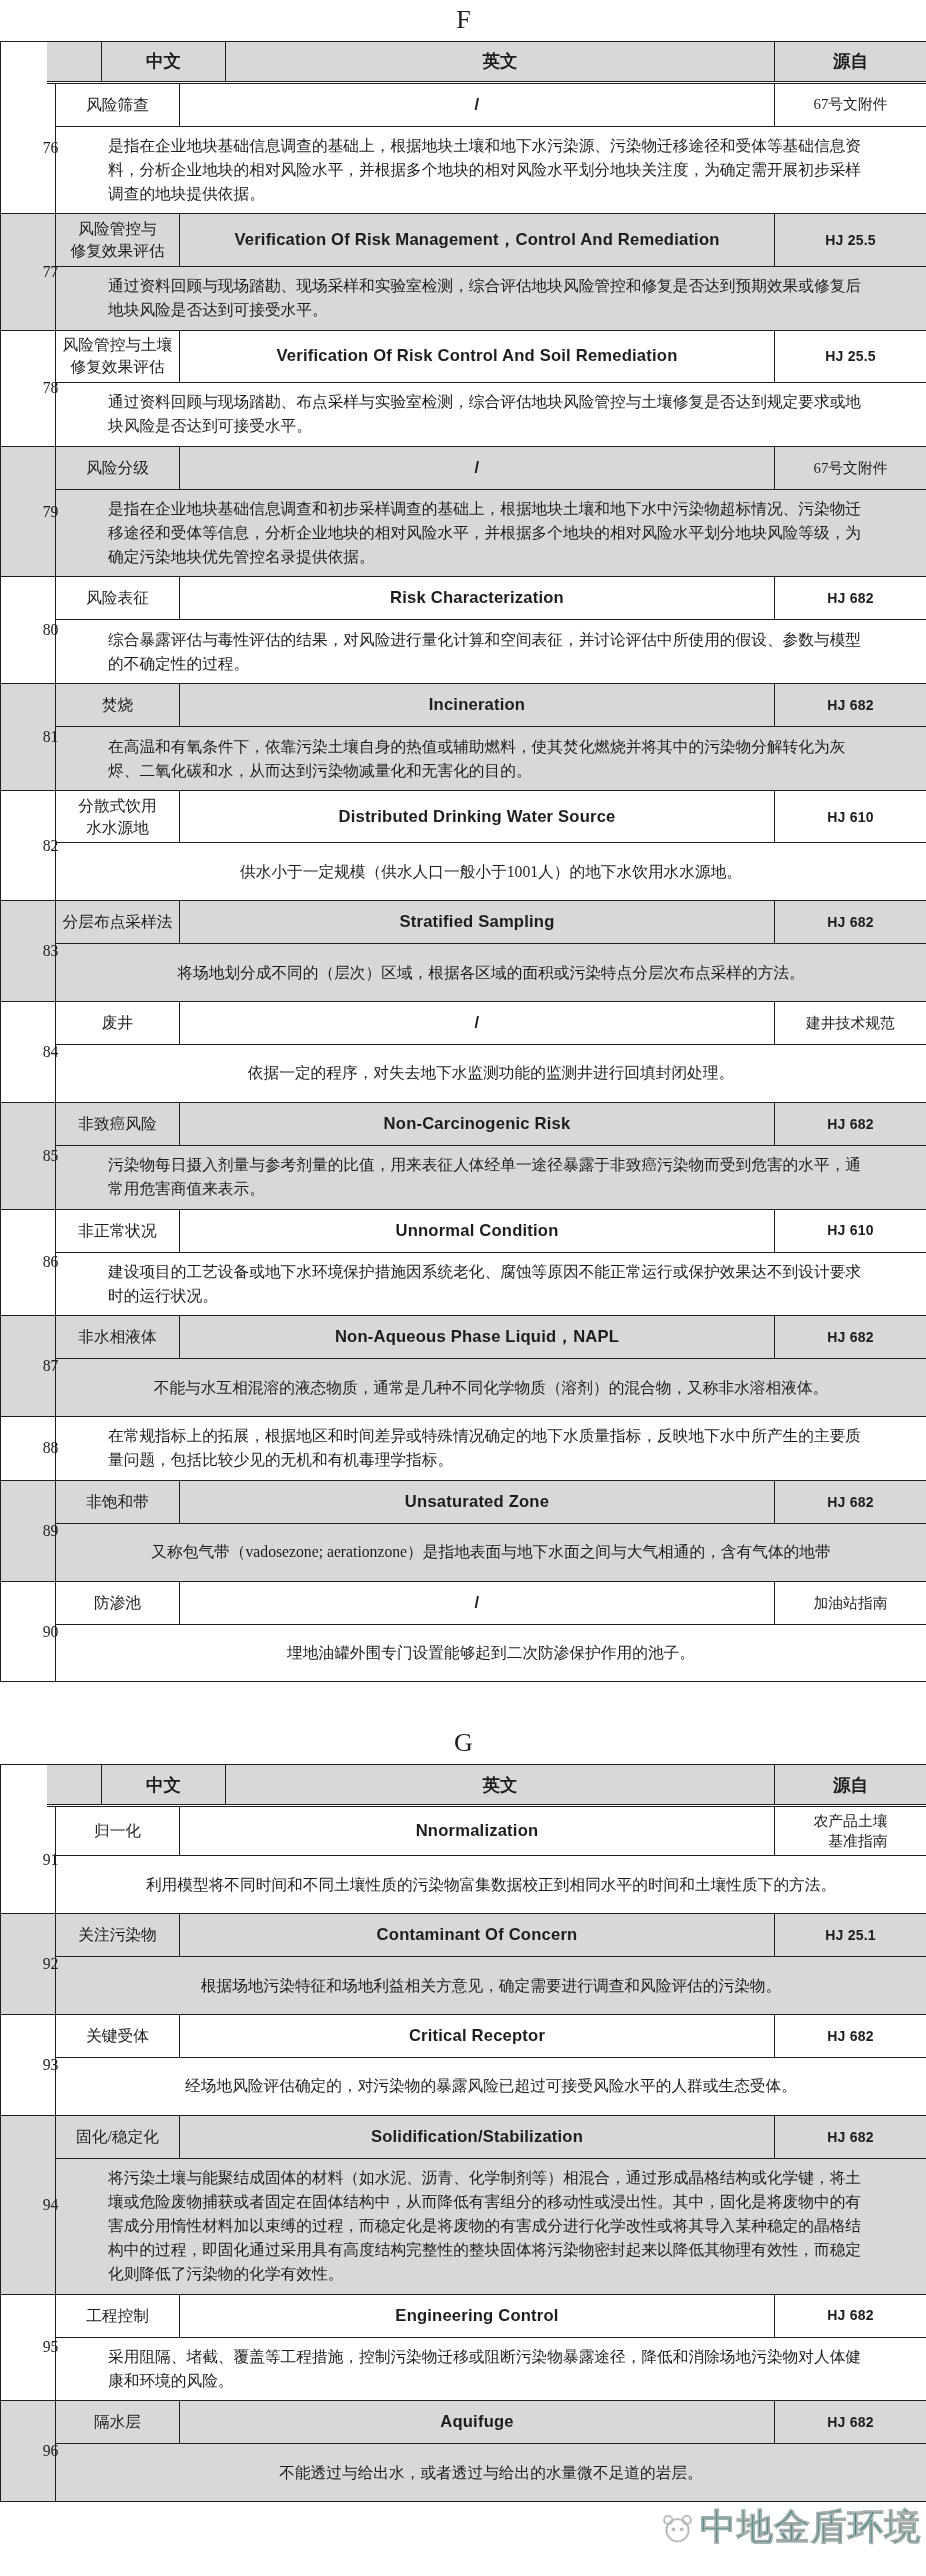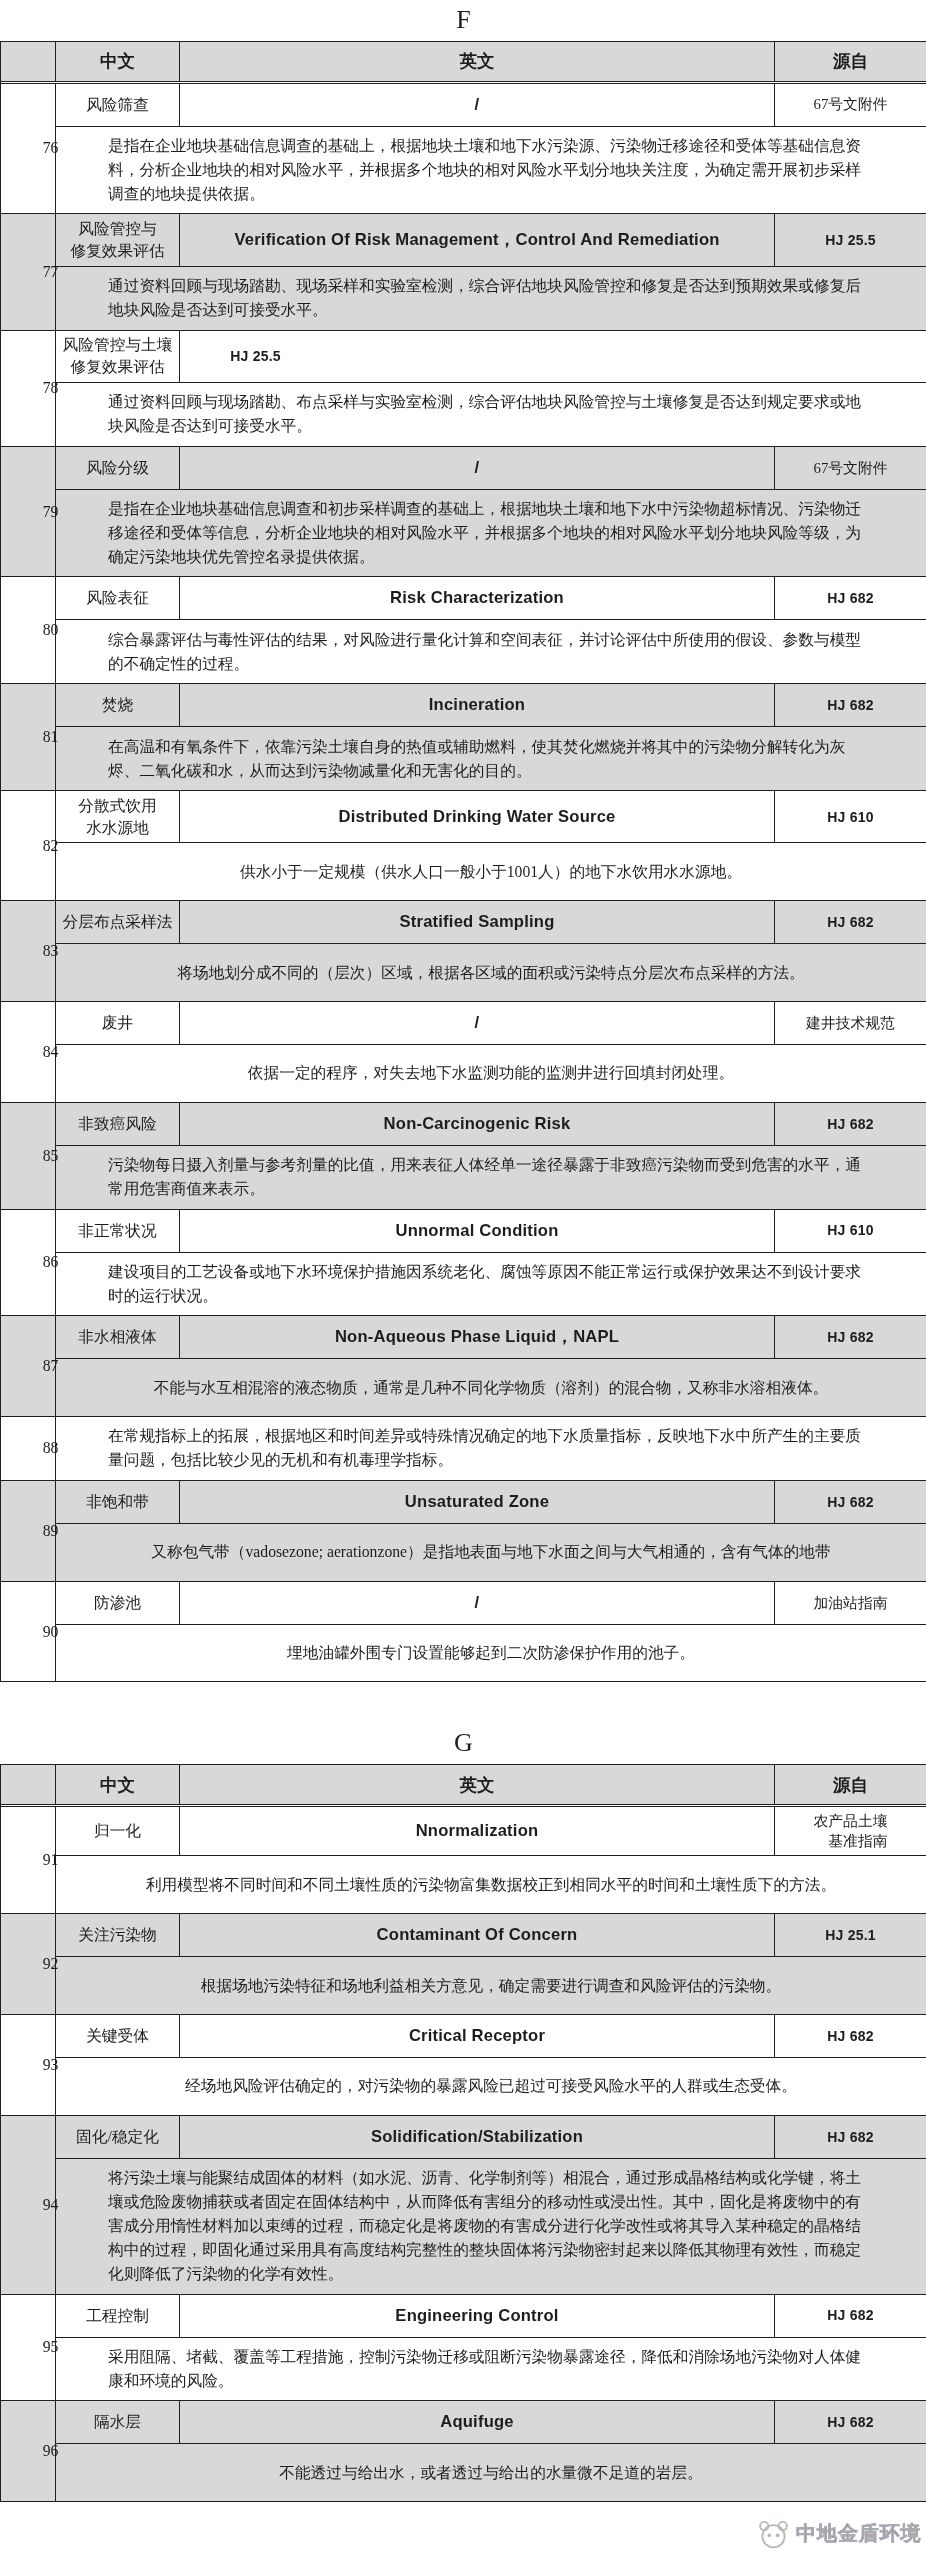--- a/index.html
+++ b/index.html
@@ -19,20 +19,21 @@
   .cell{display:flex;align-items:center;justify-content:center;text-align:center;box-sizing:border-box;}
   .col-num{flex:0 0 55px;width:55px;border-right:0.9px solid #1f1f1f;padding-left:45px;}
   .col-cn{flex:0 0 124px;width:124px;border-right:0.9px solid #1f1f1f;}
   .col-en{flex:1 1 auto;min-width:0;border-right:0.9px solid #1f1f1f;}
   .col-src{flex:0 0 151px;width:151px;text-align:right;}
 
   
   .header-row{
     display:flex;background:#d8d8d8;background-clip:padding-box;
     border-bottom:3.7px double #1f1f1f;
+    margin-left:46px;
   }
   .header-row .cell{height:39px;font-size:17.5px;font-weight:700;}
 
   
   .entry{display:flex;border-top:1.8px solid #1f1f1f;background:#ffffff;}
   .header-row + .entry{border-top:0;}
   .entry.shaded{background:#d8d8d8;}
   .entry .num{font-size:15.7px;}
   .entry-body{flex:1 1 auto;min-width:0;display:flex;flex-direction:column;}
   .term-row{display:flex;border-bottom:0.9px solid #1f1f1f;flex:1 0 auto;}
@@ -48,23 +49,23 @@
     padding:7.4px 52px;font-size:15.7px;line-height:24px;
   }
 
   
   .watermark{
     position:absolute;right:5.5px;bottom:24px;
     display:flex;align-items:center;gap:3.7px;
     color:#a2a8a8;opacity:.85;pointer-events:none;
   }
   .watermark .wm-text{
-    font-size:20px;font-weight:700;letter-spacing:0.9px;
+    font-size:36px;font-weight:700;letter-spacing:0.9px;
     font-family:"Liberation Serif","DejaVu Serif",serif;
-    -webkit-text-stroke:0.5px #9aa0a0;color:#a21caf;
+    -webkit-text-stroke:0.5px #9aa0a0;color:#0f766e;
   }
   .watermark svg{display:block;}
 </style>
 </head>
 <body>
 
 <div class="page">
   <div id="sections-root">
   <section class="glossary-section">
     <h2 class="section-heading">F</h2>
@@ -100,20 +101,21 @@
       <div class="def">通过资料回顾与现场踏勘、现场采样和实验室检测，综合评估地块风险管控和修复是否达到预期效果或修复后地块风险是否达到可接受水平。</div>
     </div>
   </div>
 
   <div class="entry">
     <div class="cell col-num num">78</div>
     <div class="entry-body">
       <div class="term-row">
         <div class="cell col-cn t-cn">风险管控与土壤
 修复效果评估</div>
+        <div class="cell col-en t-en latin">Verification Of Risk Control And Soil Remediation</div>
         <div class="cell col-src t-src latin">HJ 25.5</div>
       </div>
       <div class="def">通过资料回顾与现场踏勘、布点采样与实验室检测，综合评估地块风险管控与土壤修复是否达到规定要求或地块风险是否达到可接受水平。</div>
     </div>
   </div>
 
   <div class="entry shaded">
     <div class="cell col-num num">79</div>
     <div class="entry-body">
       <div class="term-row">

